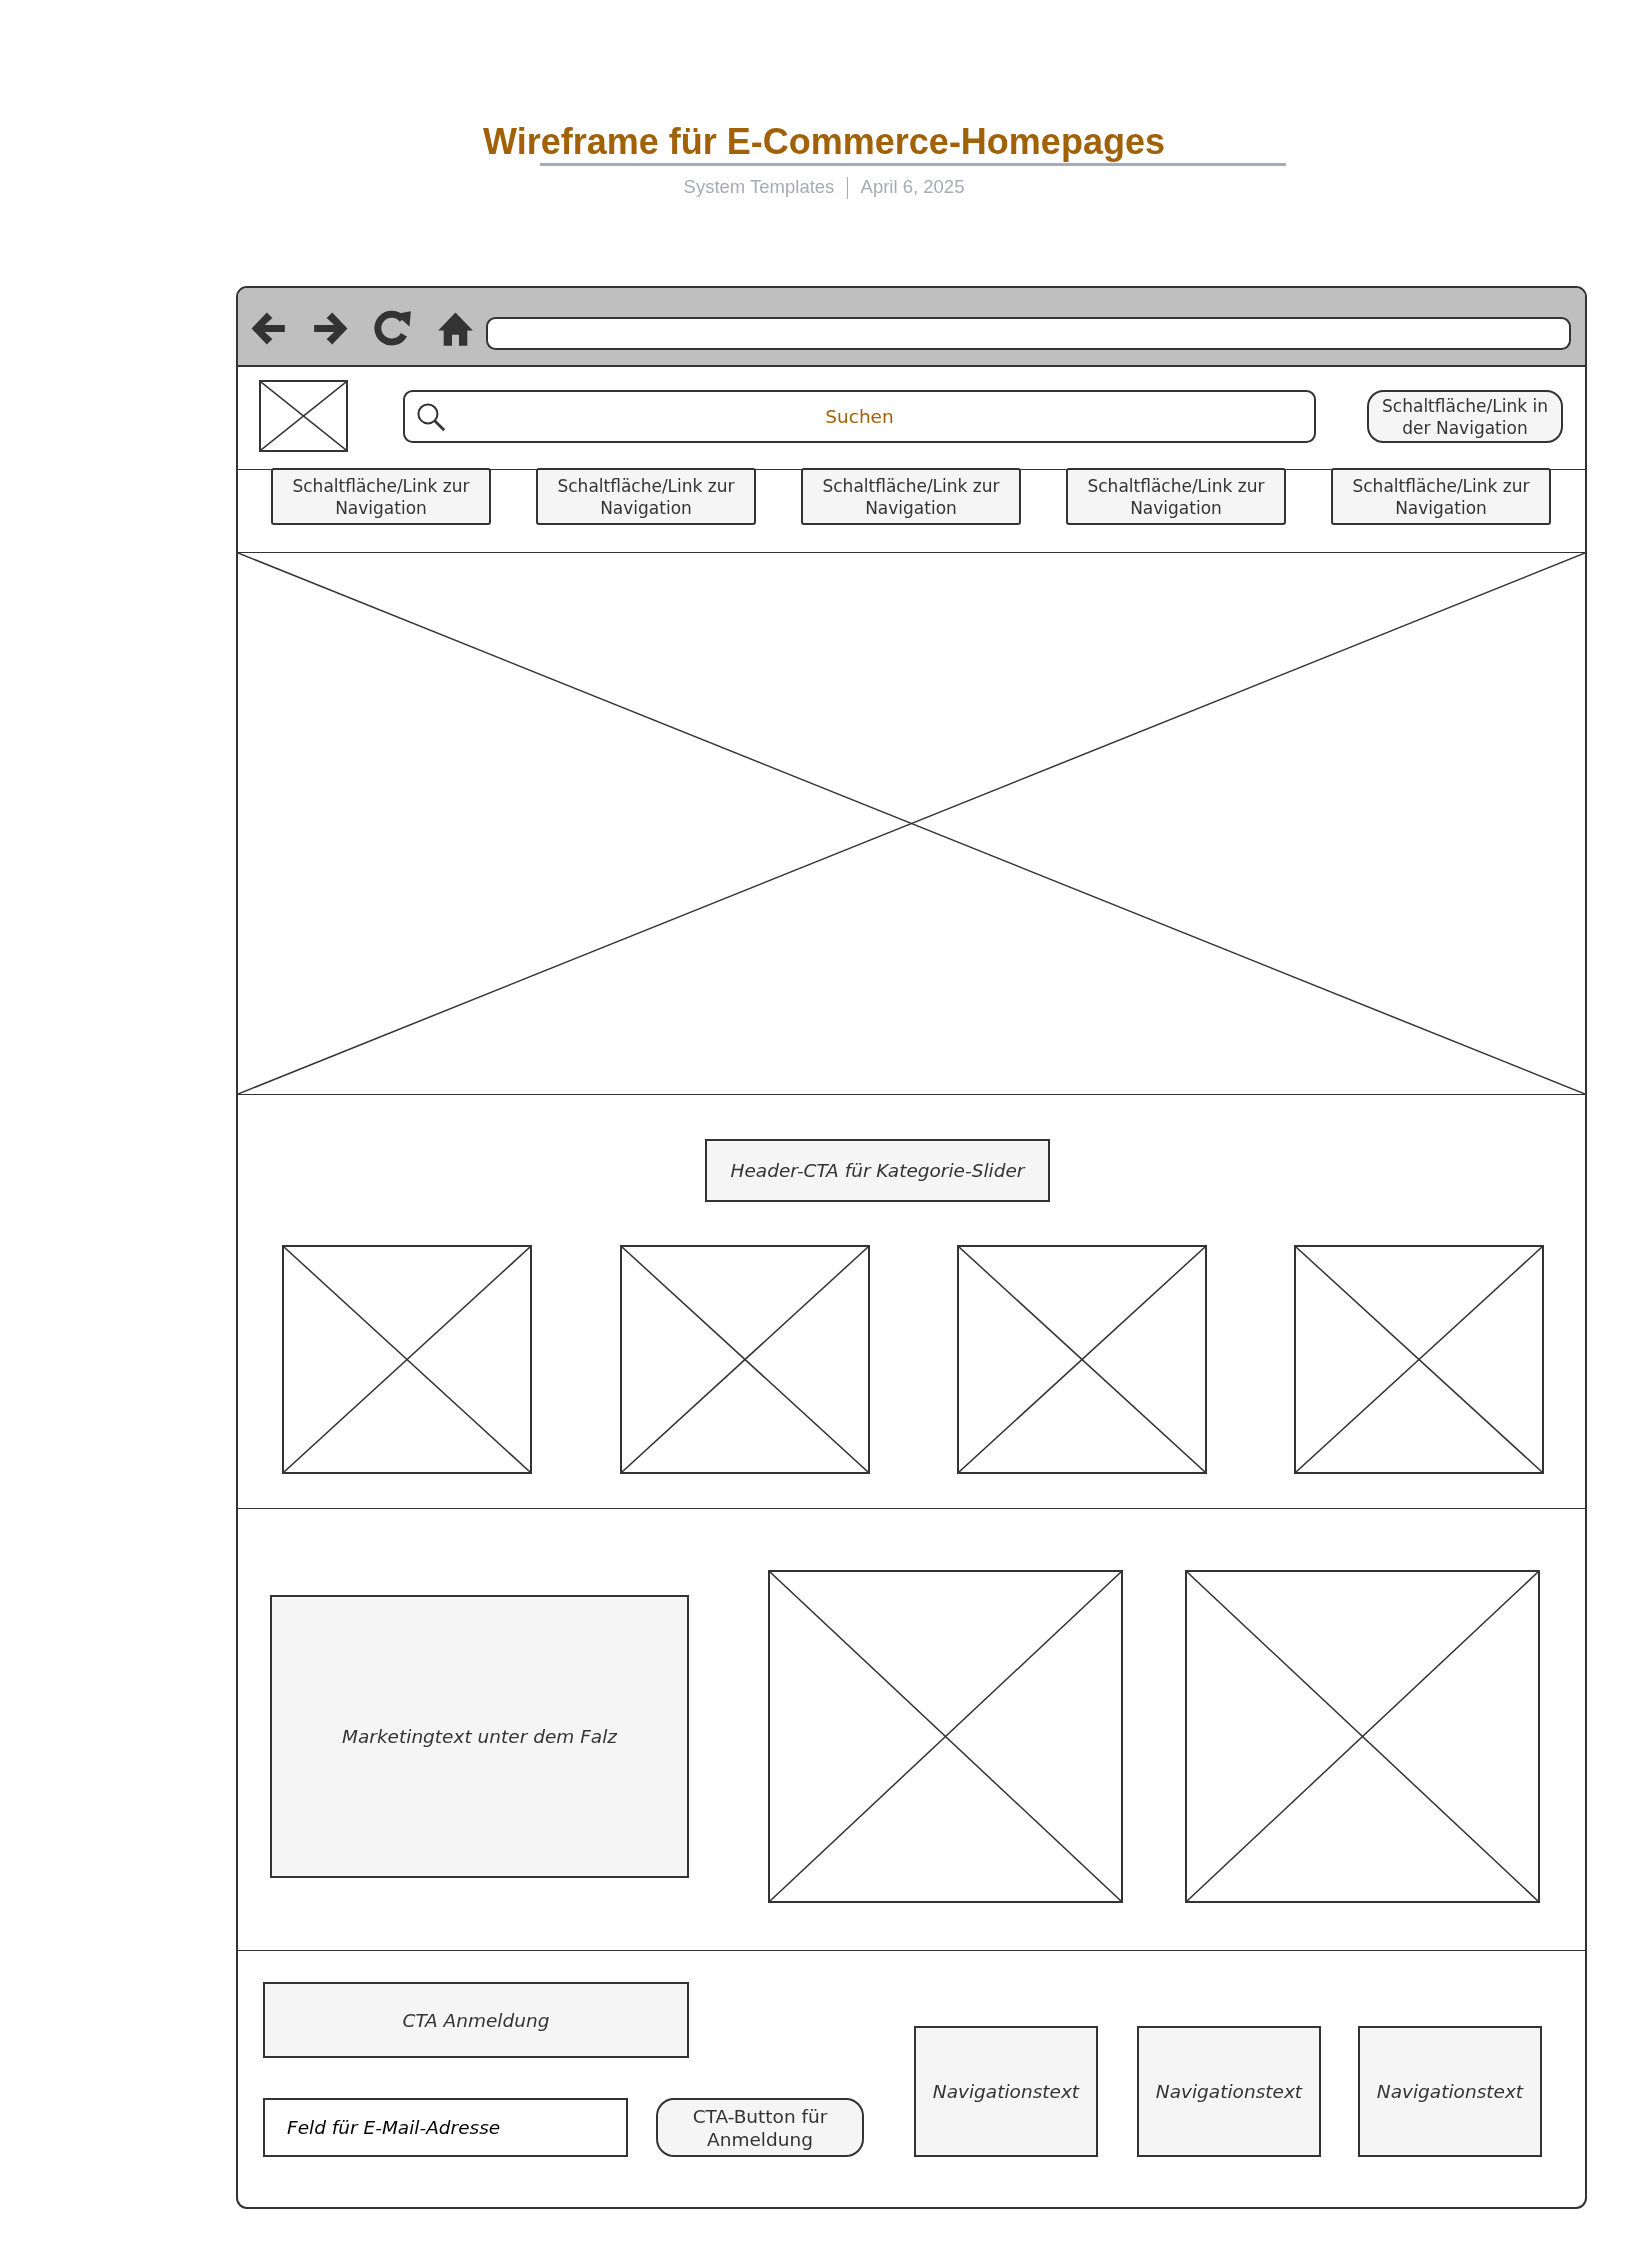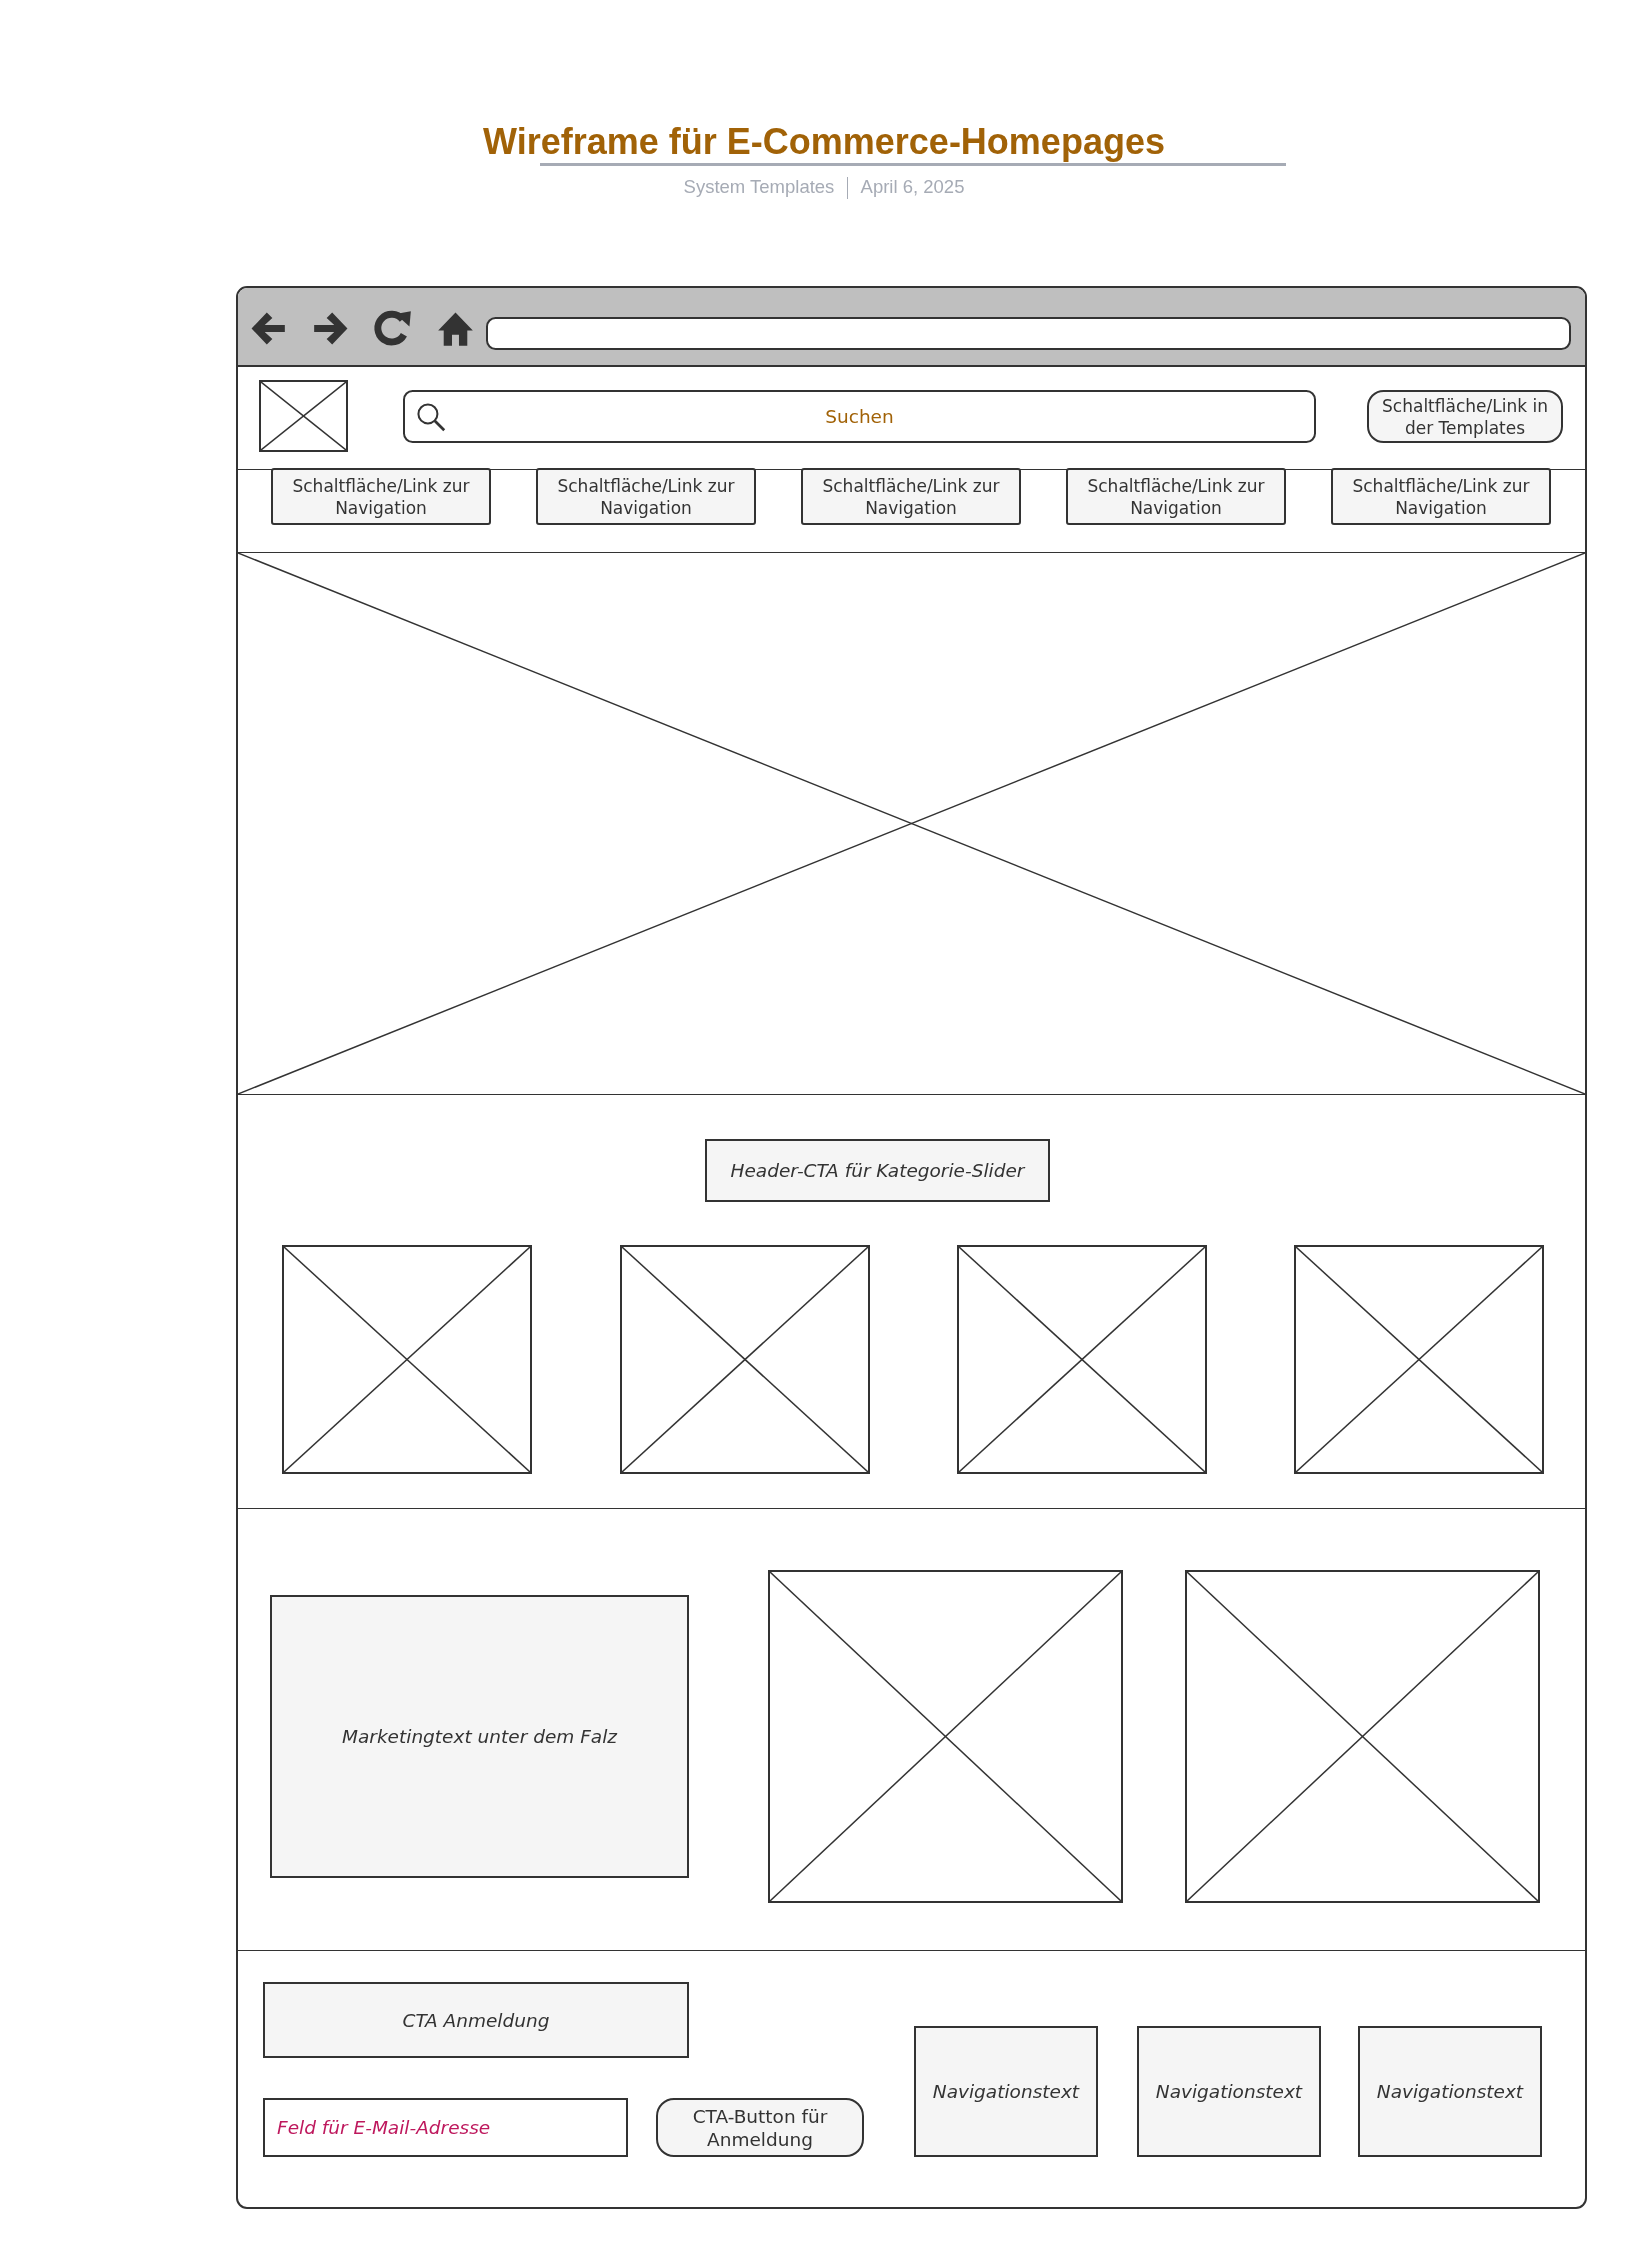--- a/index.html
+++ b/index.html
@@ -45,22 +45,22 @@
 
     
     .ph { border: 2.1px solid #333; background: #fff; }
     .ph svg { position: absolute; left: 0; top: 0; width: 100%; height: 100%; }
 
     .grey-box { border: 2.1px solid #333; background: #f5f5f5; display: flex; align-items: center;
                 justify-content: center; text-align: center; font-style: italic;
                 font-family: "DejaVu Sans", sans-serif; font-size: 18.5px; color: #333; }
 
     .email-field { border: 2.1px solid #333; background: #fff; display: flex; align-items: center;
-                   padding-left: 12px; font-style: italic; font-family: "DejaVu Sans", sans-serif;
-                   font-size: 18.5px; color: #be185d; }
+                   padding-left: 22px; font-style: italic; font-family: "DejaVu Sans", sans-serif;
+                   font-size: 18.5px; color: #000000; }
     .cta-btn { border: 2.1px solid #333; border-radius: 18px; background: #f5f5f5; display: flex;
                align-items: center; justify-content: center; text-align: center;
                font-family: "DejaVu Sans", sans-serif; font-size: 18.5px; line-height: 23px; }
   </style>
 </head>
 <body>
 
 <div class="abs doc-title">Wireframe für E-Commerce-Homepages</div>
 <div class="abs doc-underline"></div>
 <div class="abs doc-sub">
@@ -92,21 +92,21 @@
       <line x1="100" y1="0" x2="0" y2="100" stroke="#333" stroke-width="1.5" vector-effect="non-scaling-stroke"></line>
     </svg>
   </div>
   <div class="abs search">
     <svg class="search-icon" viewBox="0 0 56 56">
       <circle cx="22" cy="22" r="14" fill="none" stroke="#333" stroke-width="3"></circle>
       <line x1="32" y1="32" x2="46" y2="46" stroke="#333" stroke-width="4"></line>
     </svg>
     <span class="search-text">Suchen</span>
   </div>
-  <div class="abs hdr-btn">Schaltfläche/Link in der Templates</div>
+  <div class="abs hdr-btn">Schaltfläche/Link in der Navigation</div>
 
   <div class="abs hline" style="top:181px"></div>
 
   <div class="abs nav-btn" style="left:33px">Schaltfläche/Link zur Navigation</div>
   <div class="abs nav-btn" style="left:298px">Schaltfläche/Link zur Navigation</div>
   <div class="abs nav-btn" style="left:563px">Schaltfläche/Link zur Navigation</div>
   <div class="abs nav-btn" style="left:828px">Schaltfläche/Link zur Navigation</div>
   <div class="abs nav-btn" style="left:1093px">Schaltfläche/Link zur Navigation</div>
 
   <div class="abs hline" style="top:264px"></div>

